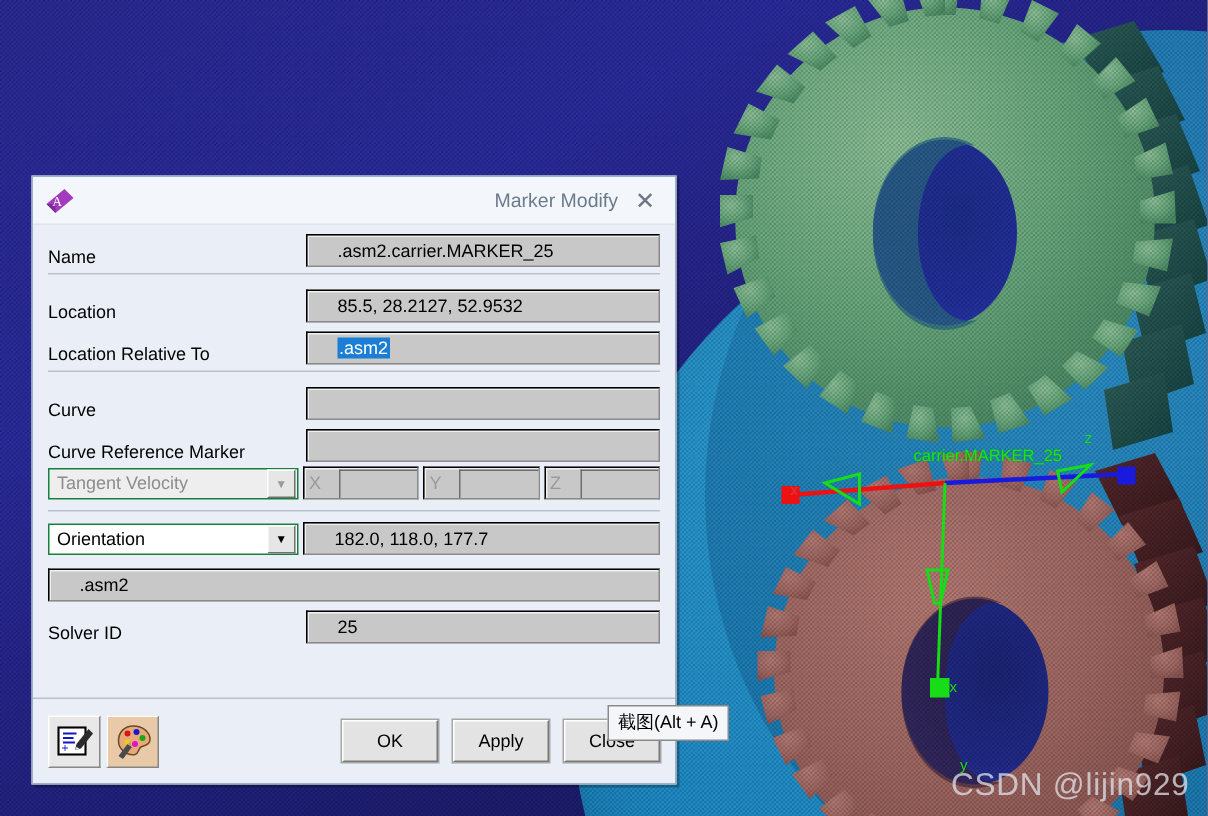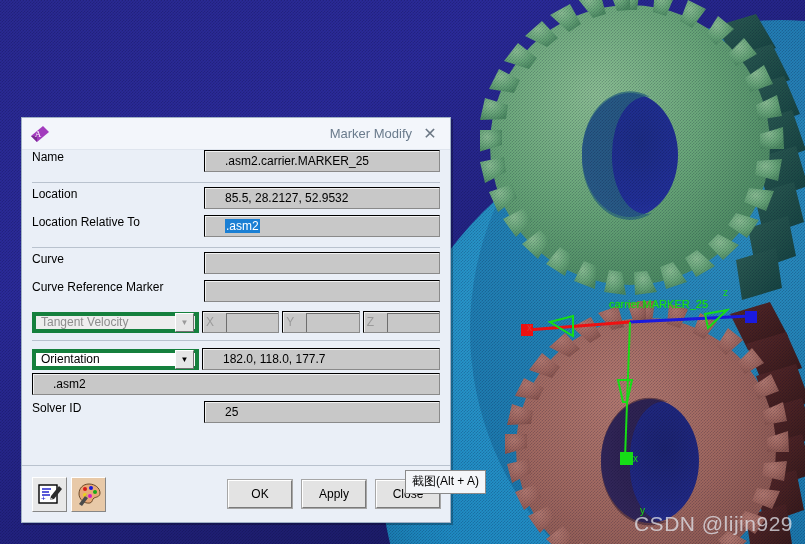--- a/index.html
+++ b/index.html
@@ -109,21 +109,21 @@
     display: flex; align-items: center; justify-content: center;
     color: #6b7784; font-size: 16px;
     cursor: default;
   }
 
   #form {
     padding: 0;
     flex: 1;
   }
   .row {
-    display: flex; align-items: flex-start;
+    display: flex; align-items: flex-end;
     padding: 0 10px;
     height: 28px;
   }
   .row .lbl {
     width: 172px;
     font-size: 12px;
     color: #000;
     flex: none;
   }
   .row .lbl.disabled { color: #000000; }
@@ -152,21 +152,21 @@
 
   .sep {
     height: 1px;
     background: #b9c2ce;
     margin: 4px 10px 4px 10px;
   }
 
   
   .combo {
     width: 167px; height: 21px;
-    border: 4px solid #15803d;
+    border: 1px solid #15803d;
     background: #ffffff;
     display: flex; align-items: center;
     padding-left: 5px;
     font-size: 12px;
     flex: none;
     box-sizing: border-box;
   }
   .combo .ctext { flex: 1; }
   .combo .carrow {
     width: 17px; height: 17px;

